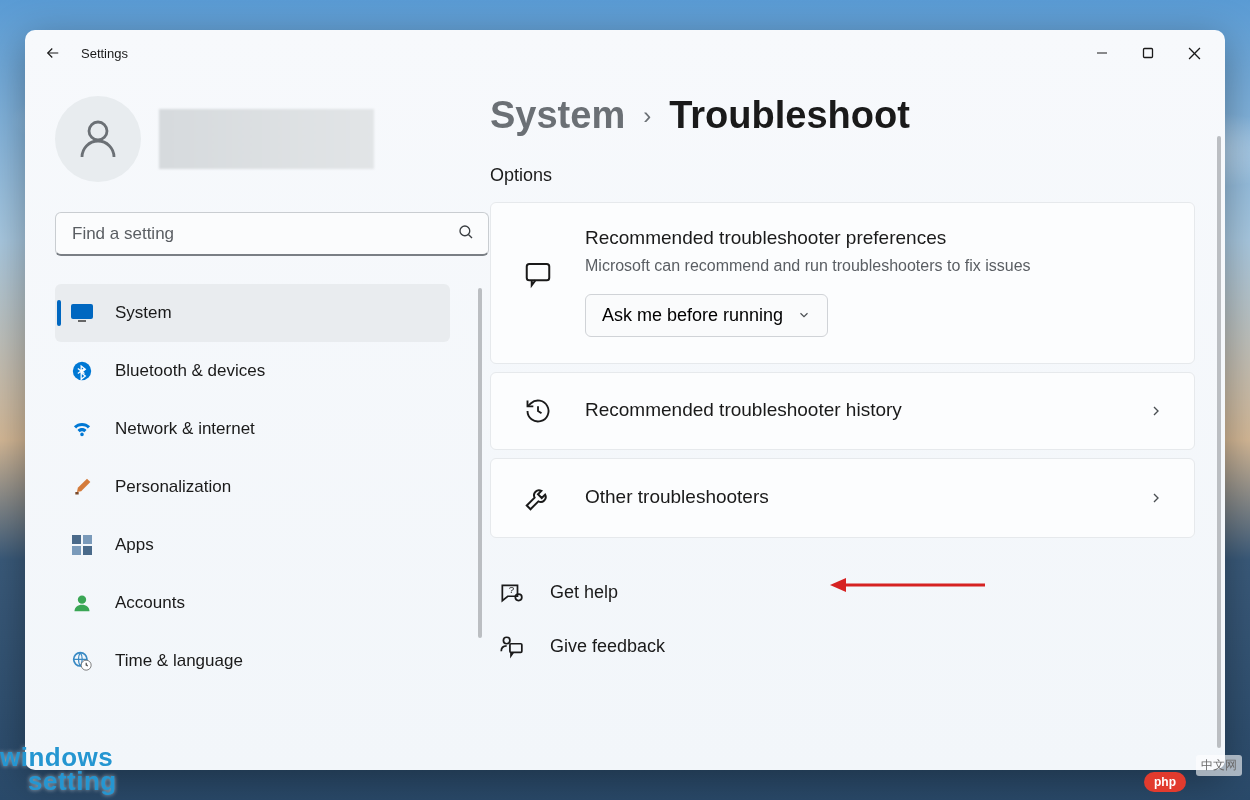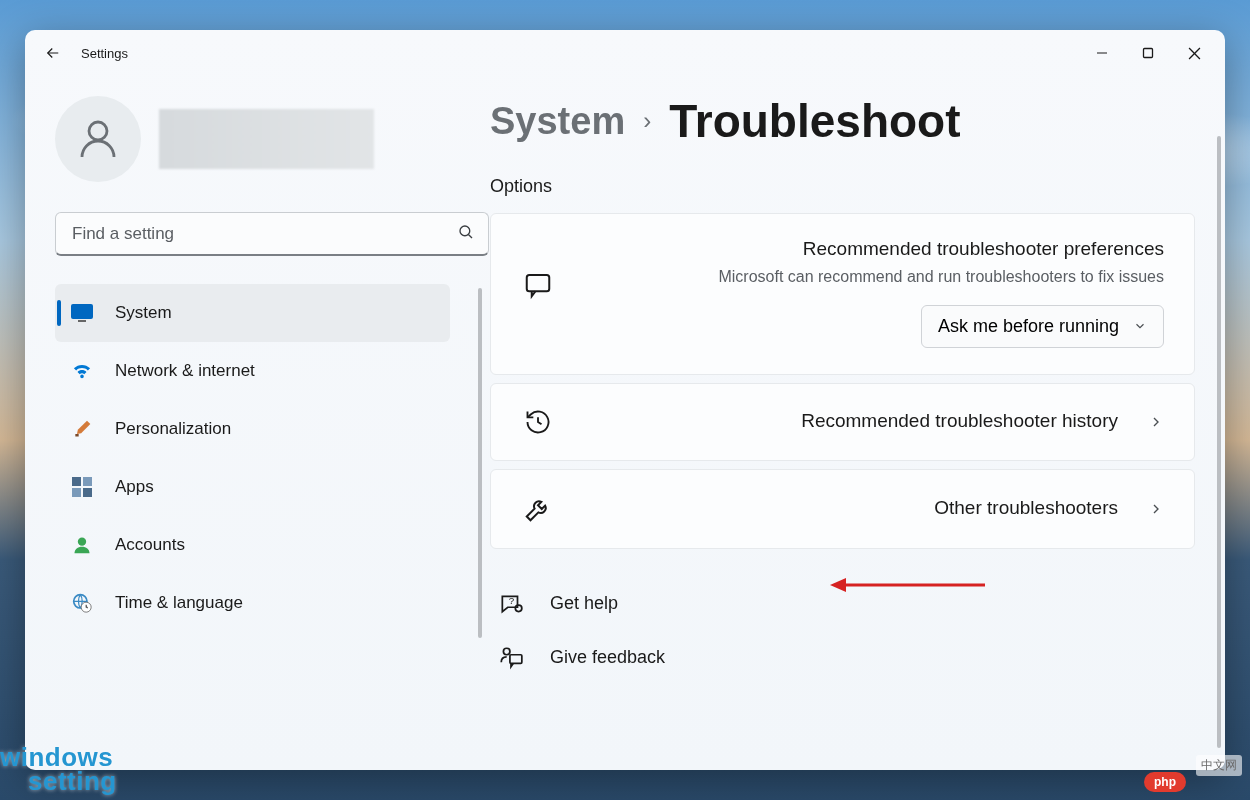--- a/index.html
+++ b/index.html
@@ -38,25 +38,25 @@
   .nav { display:flex; flex-direction:column; gap:0; position:relative; }
   .nav-scroll-line { position:absolute; top:4px; right:-12px; width:4px; height:350px; background:#bbbec2; border-radius:2px;}
   .nav-item { display:flex; align-items:center; height:58px; width:395px; border-radius:6px; padding-left:16px; gap:22px; font-size:17px; color:#1a1a1a; cursor:pointer; position:relative;}
   .nav-item.selected { background:#e9ecef; }
   .nav-item.selected::before { content:""; position:absolute; left:2px; top:16px; bottom:16px; width:3.5px; background:#0067c0; border-radius:2px; }
   .nav-icon { width:22px; height:22px; display:flex; align-items:center; justify-content:center; flex-shrink:0; }
   .main { flex:1; padding: 18px 30px 0 20px; overflow:hidden; position:relative; }
   .breadcrumb { display:flex; align-items:center; gap:18px; margin-bottom:28px; }
   .bc-link { font-size:38px; font-weight:600; color:#6b7075; cursor:pointer;}
   .bc-chevron { font-size:24px; color:#6b7075; }
-  .bc-current { font-size:46px; font-weight:600; color:#1a1a1a;}
+  .bc-current { font-size:38px; font-weight:600; color:#1a1a1a;}
   .section-label { font-size:18px; font-weight:400; color:#1a1a1a; margin-bottom:16px;}
   .card { background:#fcfdfe; border:1px solid #e6e9ec; border-radius:6px; margin-bottom:8px; padding:24px 30px; display:flex; align-items:center; gap:30px; cursor:pointer; position:relative;}
   .card-icon { width:34px; display:flex; align-items:center; justify-content:center; flex-shrink:0;}
-  .card-body { flex:1;text-align:right; }
+  .card-body { flex:1; }
   .card-title { font-size:19px; color:#1a1a1a; line-height:1.4;}
   .card-sub { font-size:16px; color:#5a5e63; line-height:1.5; margin-top:2px;}
   .card-chevron { color:#4a4e52; }
   .dropdown { margin-top:16px; border:1px solid #d0d3d7; border-radius:6px; padding:10px 16px; display:inline-flex; align-items:center; gap:14px; font-size:18px; background:#fafbfc;}
   .link-row { display:flex; align-items:center; gap:24px; padding:14px 6px; font-size:18px; color:#1a1a1a; cursor:pointer;}
   .link-row .link-icon { width:30px; display:flex; justify-content:center;}
   .main-scroll { position:absolute; right:4px; top:60px; width:4px; height:612px; background:#bbbec2; border-radius:2px;}
   .arrow-annot { position:absolute; left:830px; top:575px; pointer-events:none; }
   .watermark { position:absolute; left:0; bottom:6px; color:#2596d1; font-size:26px; font-weight:700; line-height:0.95; letter-spacing:0.5px; text-shadow:0 0 4px rgba(255,255,255,0.6);}
   .php-badge { position:absolute; right:64px; bottom:8px; background:#e23b2e; color:#fff; font-size:12px; padding:3px 10px; border-radius:10px; font-weight:600;}
@@ -125,20 +125,29 @@
           <span class="nav-icon">
               <svg width="22" height="18" viewBox="0 0 22 18">
                 <rect x="0" y="0" width="22" height="15" rx="2" fill="#0067c0"></rect>
                 <rect x="7" y="16" width="8" height="2" fill="#666"></rect>
               </svg>
             </span>
           <span>System</span>
         </div>
         <div class="nav-item">
           <span class="nav-icon">
+              <svg width="20" height="20" viewBox="0 0 24 24">
+                <circle cx="12" cy="12" r="11" fill="#0078d4"></circle>
+                <path d="M11 6l5 4-5 4 5 4-5 4V6z M7 9l8 6 M7 15l8-6" stroke="#fff" stroke-width="1.5" fill="none"></path>
+              </svg>
+            </span>
+          <span>Bluetooth &amp; devices</span>
+        </div>
+        <div class="nav-item">
+          <span class="nav-icon">
               <svg width="22" height="18" viewBox="0 0 24 20" fill="#0078d4">
                 <path d="M12 18a2 2 0 100-4 2 2 0 000 4zM3 7c5-5 13-5 18 0l-2.5 2.5c-3.6-3.6-9.4-3.6-13 0L3 7zm4 4c2.8-2.8 7.2-2.8 10 0l-2.5 2.5c-1.4-1.4-3.6-1.4-5 0L7 11z"></path>
               </svg>
             </span>
           <span>Network &amp; internet</span>
         </div>
         <div class="nav-item">
           <span class="nav-icon">
               <svg width="20" height="20" viewBox="0 0 24 24">
                 <path d="M18 2l4 4-11 11-5 1 1-5L18 2z" fill="#d47b3a"></path>

